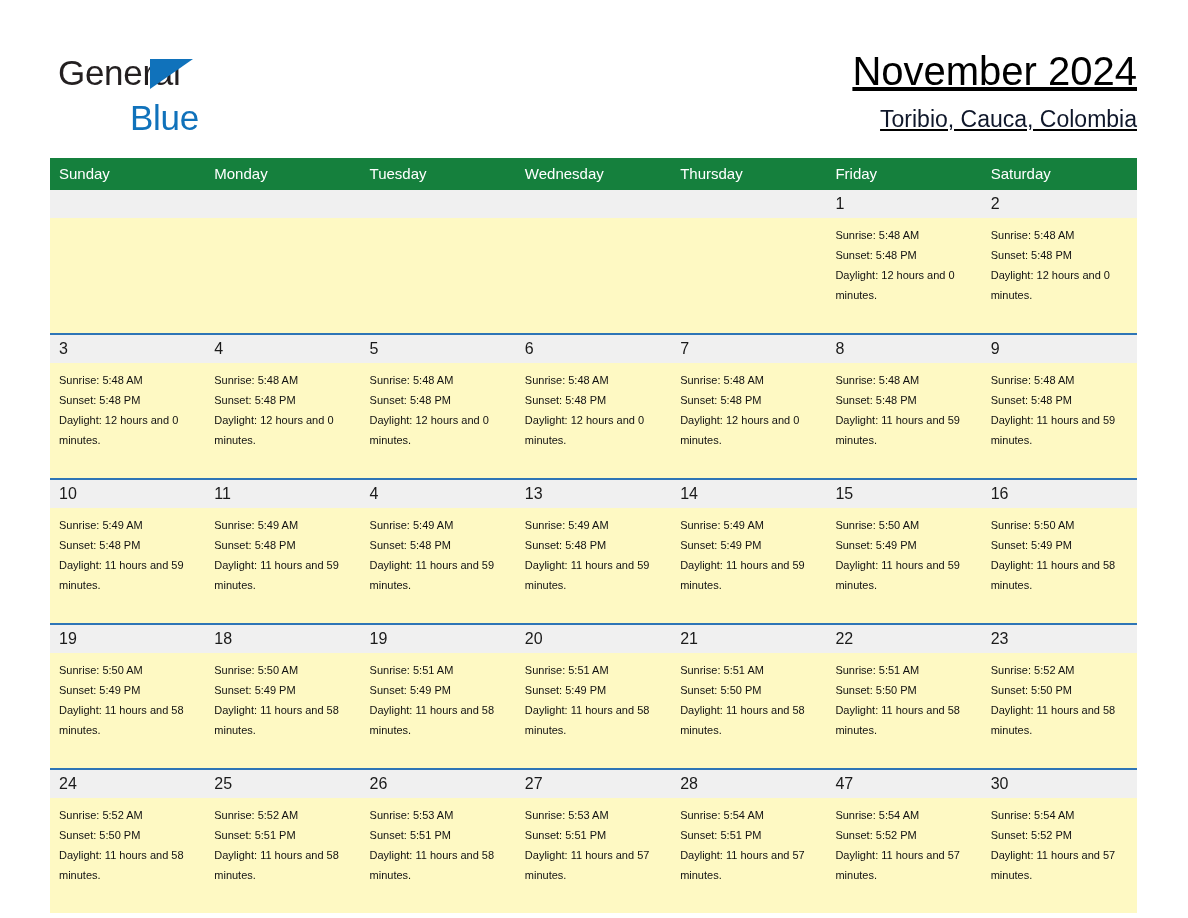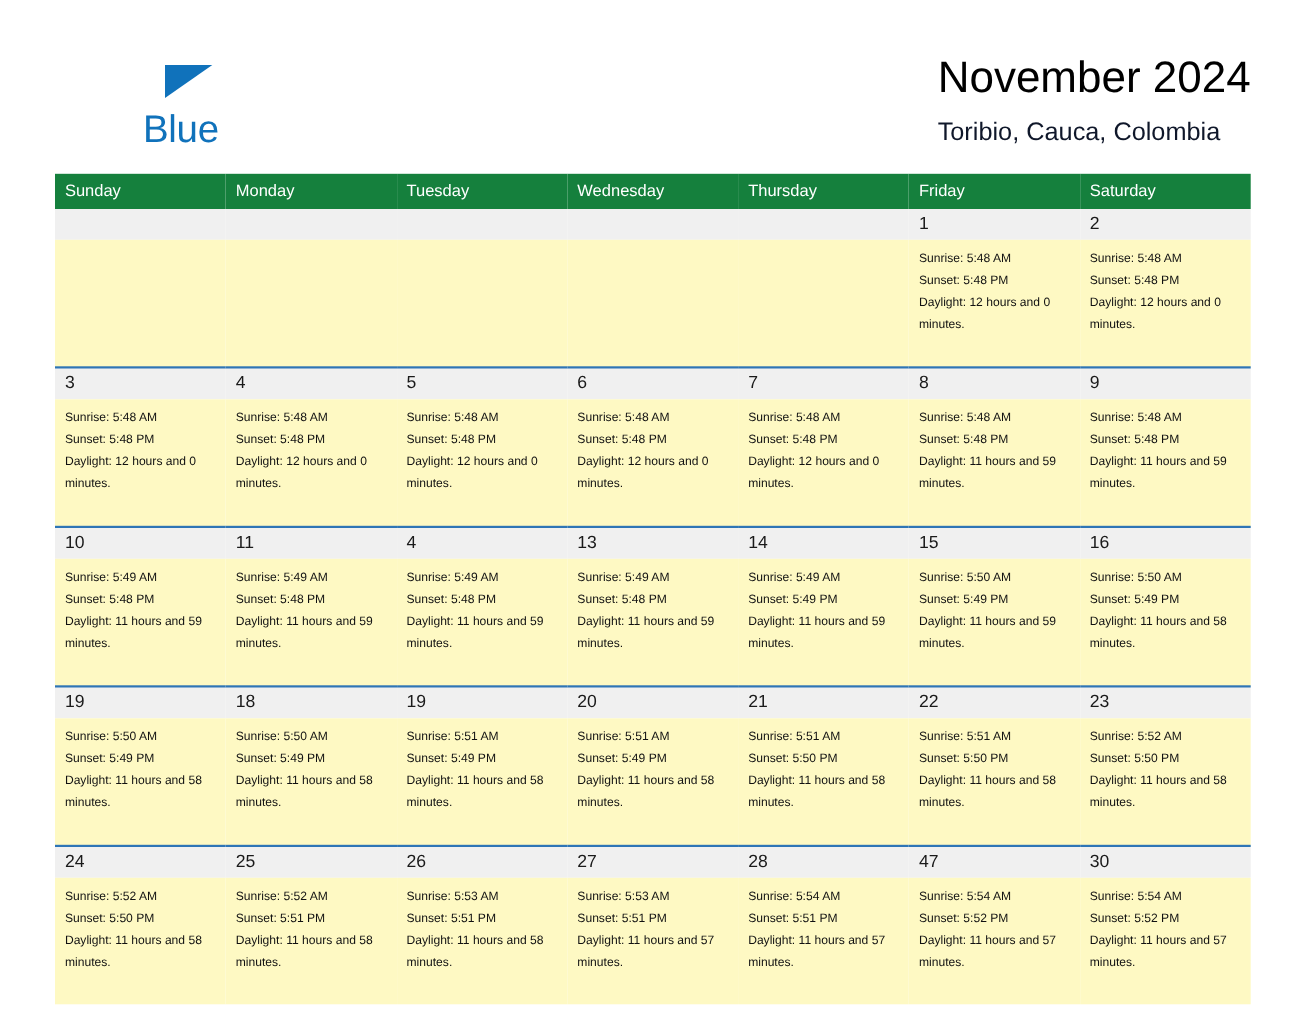--- a/index.html
+++ b/index.html
@@ -61,21 +61,22 @@
     font-size: 35px;
     line-height: 42px;
     letter-spacing: -0.3px;
     color: #1072bb;
     font-weight: 400;
   }
   .title-block {
     position: absolute;
     right: 51px;
     top: 46px;
-    text-align: left;
+    text-align: right;
+    text-decoration: underline;
   }
   .month-title {
     font-size: 40px;
     line-height: 50px;
     font-weight: 400;
     color: #000000;
     white-space: nowrap;
   }
   .location-title {
     margin-top: 9px;
@@ -134,20 +135,21 @@
   }
 </style>
 </head>
 <body>
 
 <div class="page">
 
   <div class="header">
 
     <div class="logo">
+      <span class="logo-general">General</span>
       <span class="logo-tri"></span>
       <span class="logo-blue">Blue</span>
     </div>
 
     <div class="title-block">
       <div class="month-title">November 2024</div>
       <div class="location-title">Toribio, Cauca, Colombia</div>
     </div>
 
   </div>

